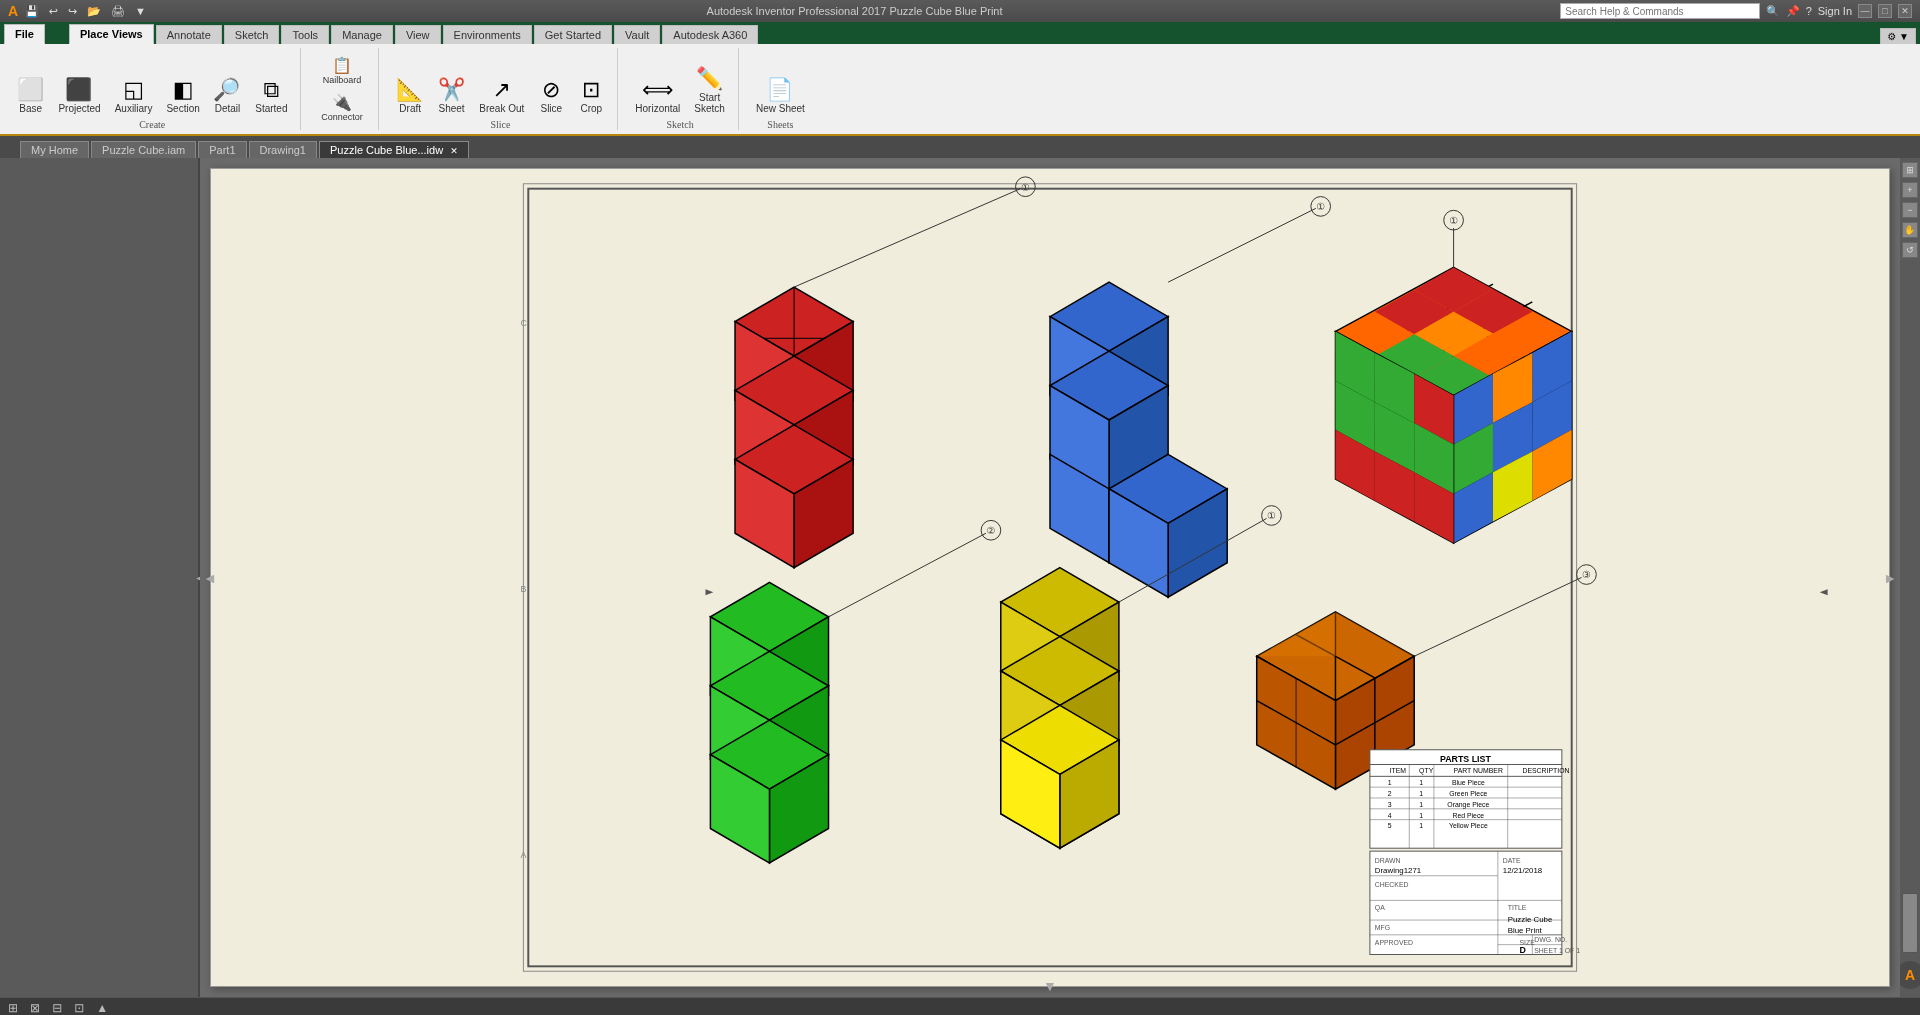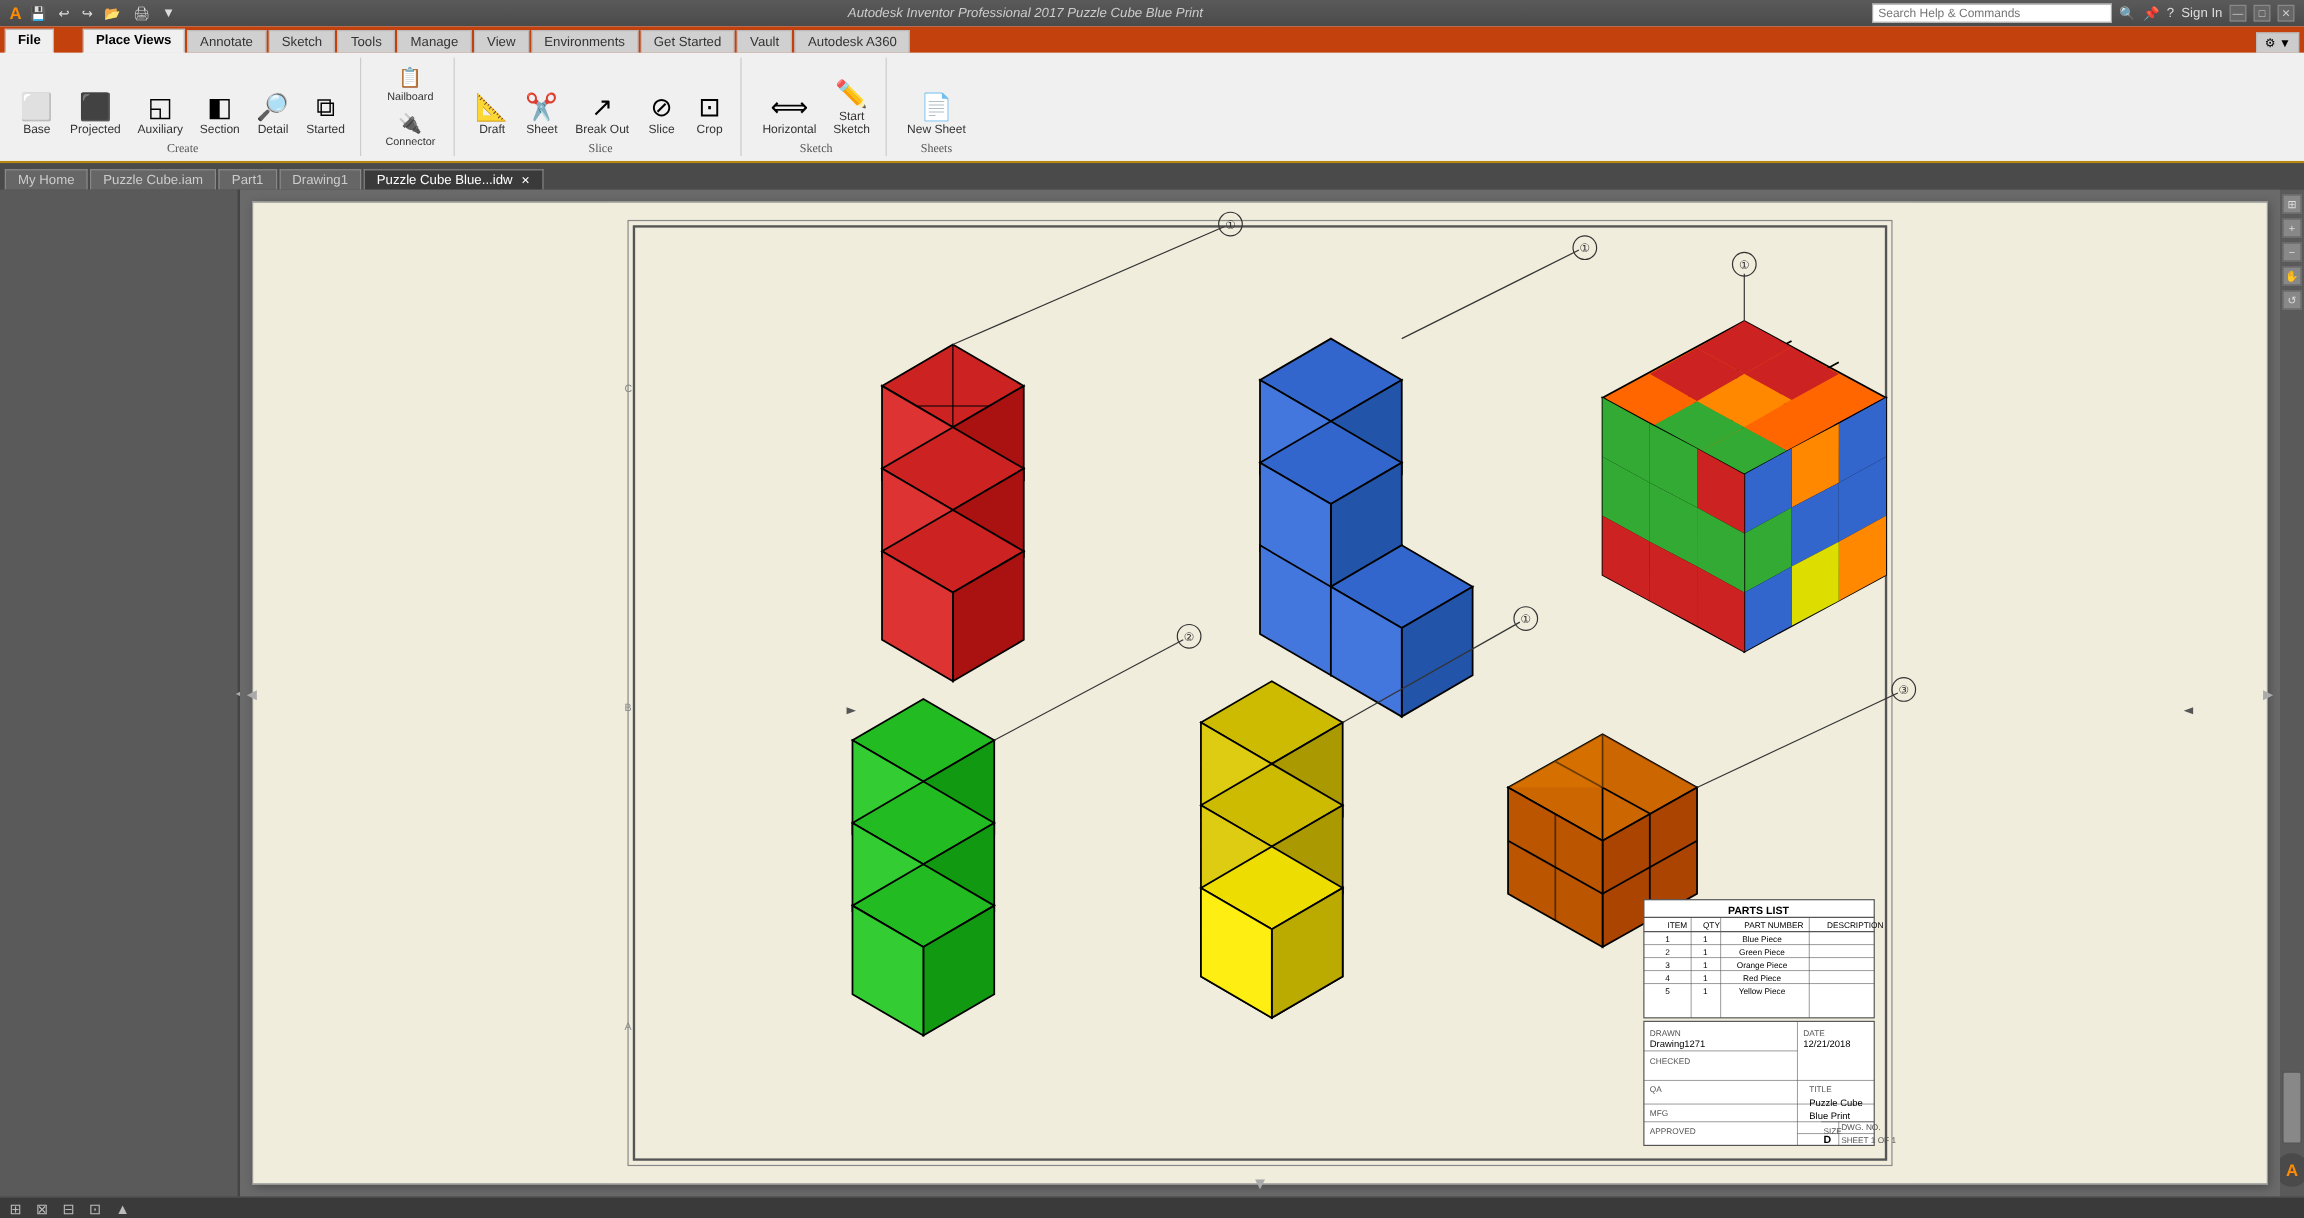--- a/index.html
+++ b/index.html
@@ -10,33 +10,33 @@
       height: 22px;
       background: linear-gradient(to bottom, #5a5a5a, #4a4a4a);
       display: flex;
       align-items: center;
       justify-content: space-between;
       padding: 0 8px;
       color: #ddd;
       font-size: 11px;
     }
     #titlebar-left { display: flex; align-items: center; gap: 4px; }
-    #titlebar-center { flex: 1; text-align: center; font-size: 11px; color: #ccc; font-style: italic; }
+    #titlebar-center { flex: 1; text-align: center; font-size: 11px; color: #ccc; }
     #titlebar-right { display: flex; align-items: center; gap: 6px; }
     .window-btn { width: 14px; height: 14px; border: 1px solid #888; background: #666; display: inline-block; text-align: center; line-height: 13px; font-size: 9px; color: #ccc; cursor: pointer; }
     .qa-btn { font-size: 11px; color: #ddd; cursor: pointer; padding: 1px 3px; }
 
     
     #ribbon {
       background: #f0f0f0;
       border-bottom: 2px solid #b8860b;
     }
     #ribbon-tabs {
       height: 22px;
-      background: #c2410c;
+      background: #14532d;
       display: flex;
       align-items: flex-end;
       padding: 0 4px;
       gap: 2px;
     }
     .ribbon-tab {
       padding: 3px 10px;
       font-size: 11px;
       background: #d0d0d0;
       border: 1px solid #bbb;
@@ -167,21 +167,21 @@
       border-top: 1px solid #555;
     }
     .status-icon { font-size: 12px; cursor: pointer; }
 
     
     #doc-tabs {
       height: 22px;
       background: #4a4a4a;
       display: flex;
       align-items: flex-end;
-      padding: 0 4px;
+      padding: 0 20px;
       gap: 2px;
     }
     .doc-tab {
       padding: 2px 10px;
       font-size: 11px;
       background: #666;
       color: #ccc;
       cursor: pointer;
       border-top: 1px solid #888;
       border-left: 1px solid #888;

